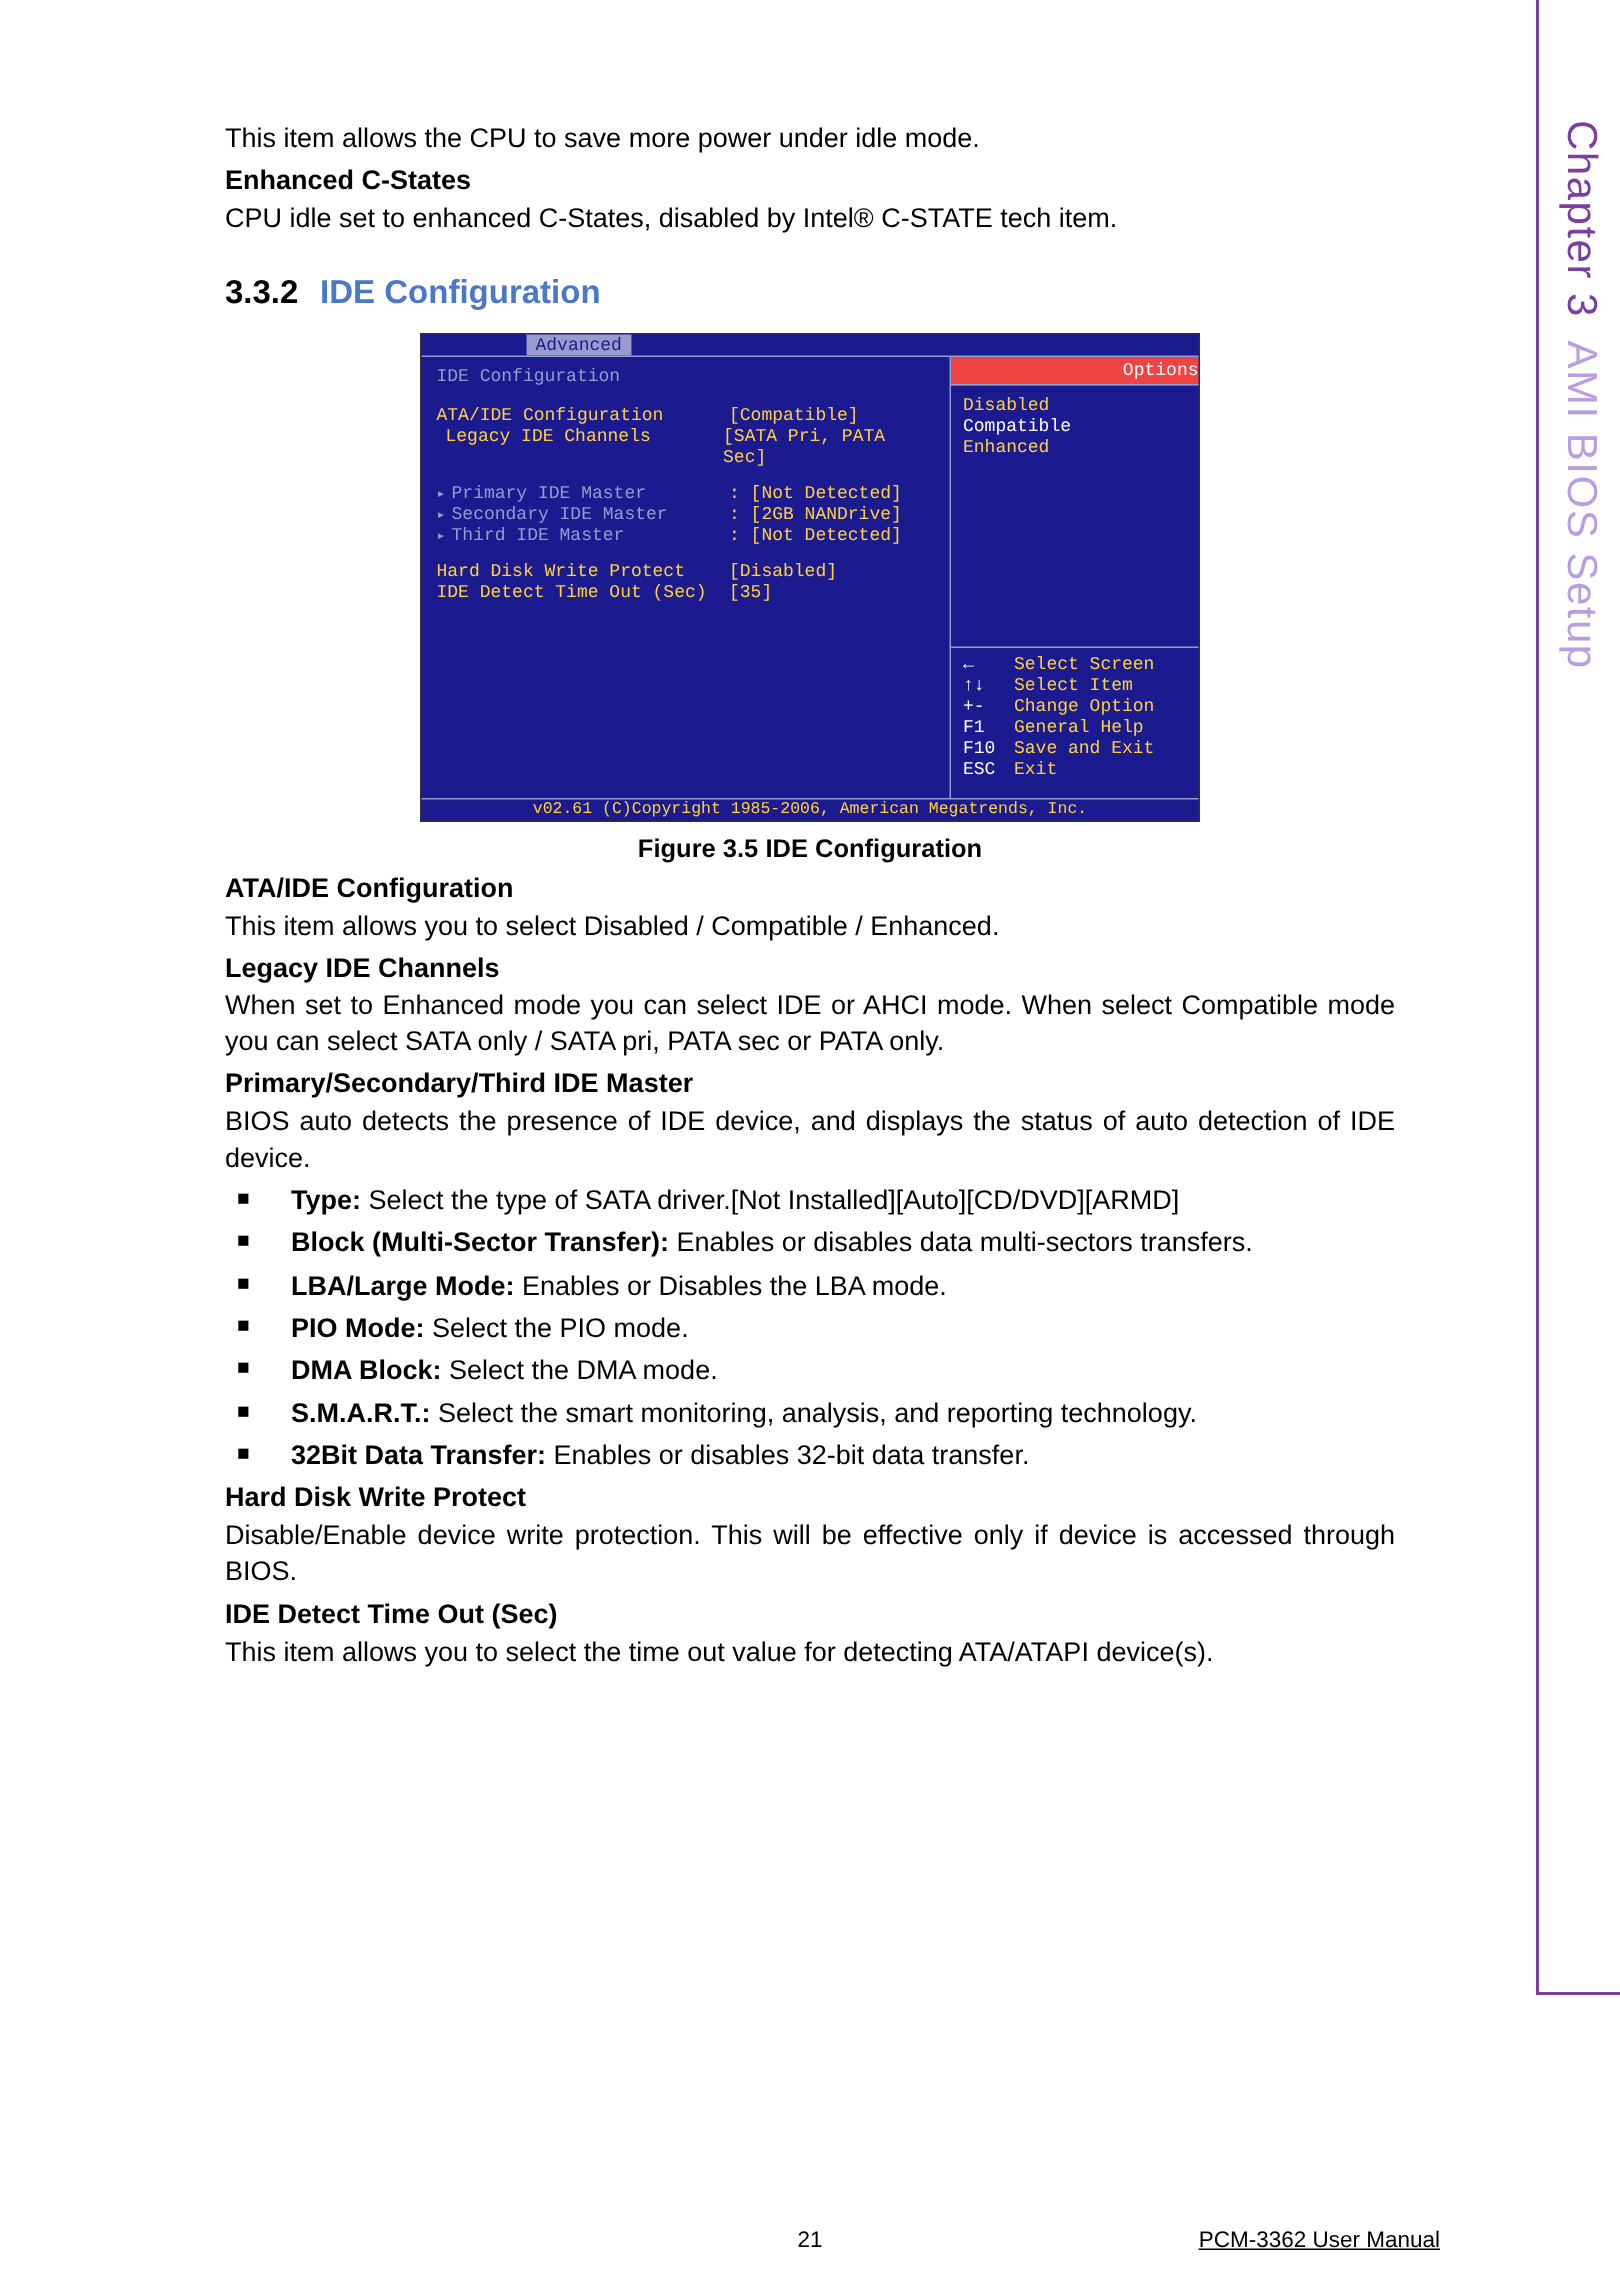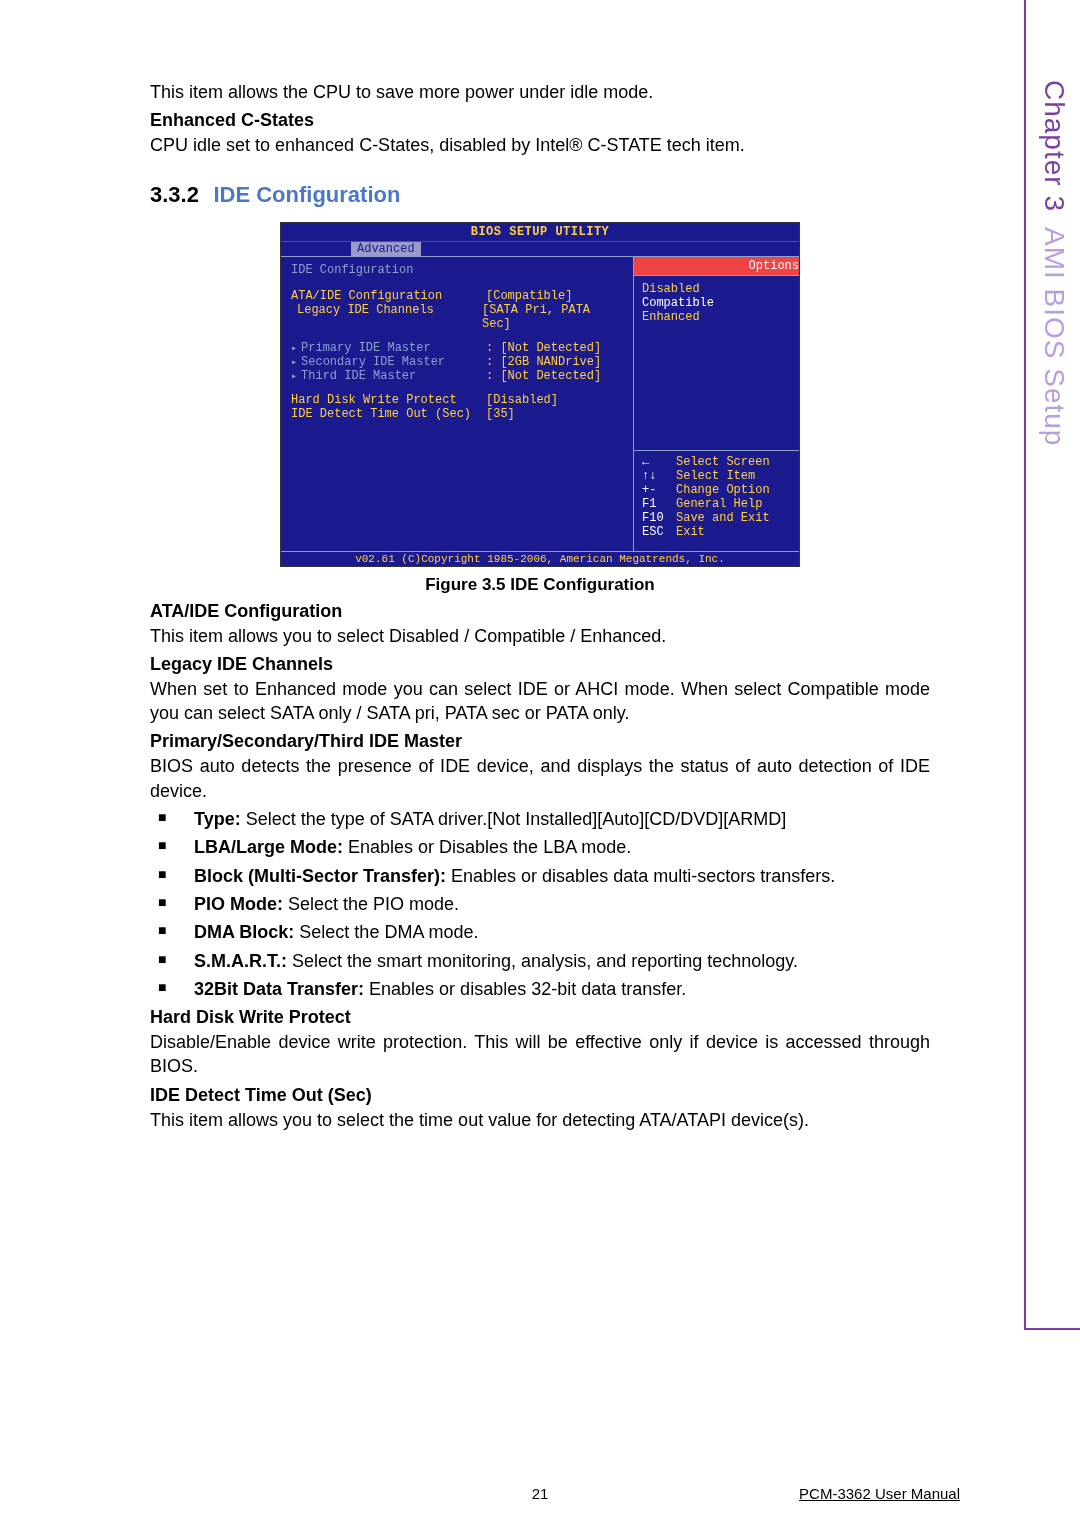--- a/index.html
+++ b/index.html
@@ -100,21 +100,20 @@
     <div class="para">This item allows the CPU to save more power under idle mode.</div>
     <div class="sub-hdr">Enhanced C-States</div>
     <div class="para">CPU idle set to enhanced C-States, disabled by Intel® C-STATE tech item.</div>
 
     <div class="section-hdr">
       <span class="section-num">3.3.2</span>
       <span class="section-title">IDE Configuration</span>
     </div>
 
     <div class="bios">
-      <div class="titlebar">BIOS SETUP UTILITY</div>
       <div class="menubar">
         <span>Advanced</span>
       </div>
       <div class="body">
         <div class="left">
           <div class="hdr-line">IDE Configuration</div>
           <div style="height:6px"></div>
           <div class="row">
             <div class="lbl opt">ATA/IDE Configuration</div>
             <div class="val">[Compatible]</div>
@@ -191,22 +190,22 @@
     <div class="para">This item allows you to select Disabled / Compatible / Enhanced.</div>
 
     <div class="sub-hdr">Legacy IDE Channels</div>
     <div class="para just">When set to Enhanced mode you can select IDE or AHCI mode. When select Compatible mode you can select SATA only / SATA pri, PATA sec or PATA only.</div>
 
     <div class="sub-hdr">Primary/Secondary/Third IDE Master</div>
     <div class="para just">BIOS auto detects the presence of IDE device, and displays the status of auto detection of IDE device.</div>
 
     <ul class="bullets">
       <li><span class="li-bold">Type:</span><span> Select the type of SATA driver.[Not Installed][Auto][CD/DVD][ARMD]</span></li>
+      <li><span class="li-bold">Block (Multi-Sector Transfer):</span><span> Enables or disables data multi-sectors transfers.</span></li>
       <li><span class="li-bold">LBA/Large Mode:</span><span> Enables or Disables the LBA mode.</span></li>
-      <li><span class="li-bold">Block (Multi-Sector Transfer):</span><span> Enables or disables data multi-sectors transfers.</span></li>
       <li><span class="li-bold">PIO Mode:</span><span> Select the PIO mode.</span></li>
       <li><span class="li-bold">DMA Block:</span><span> Select the DMA mode.</span></li>
       <li><span class="li-bold">S.M.A.R.T.:</span><span> Select the smart monitoring, analysis, and reporting technology.</span></li>
       <li><span class="li-bold">32Bit Data Transfer:</span><span> Enables or disables 32-bit data transfer.</span></li>
     </ul>
 
     <div class="sub-hdr">Hard Disk Write Protect</div>
     <div class="para just">Disable/Enable device write protection. This will be effective only if device is accessed through BIOS.</div>
 
     <div class="sub-hdr">IDE Detect Time Out (Sec)</div>

